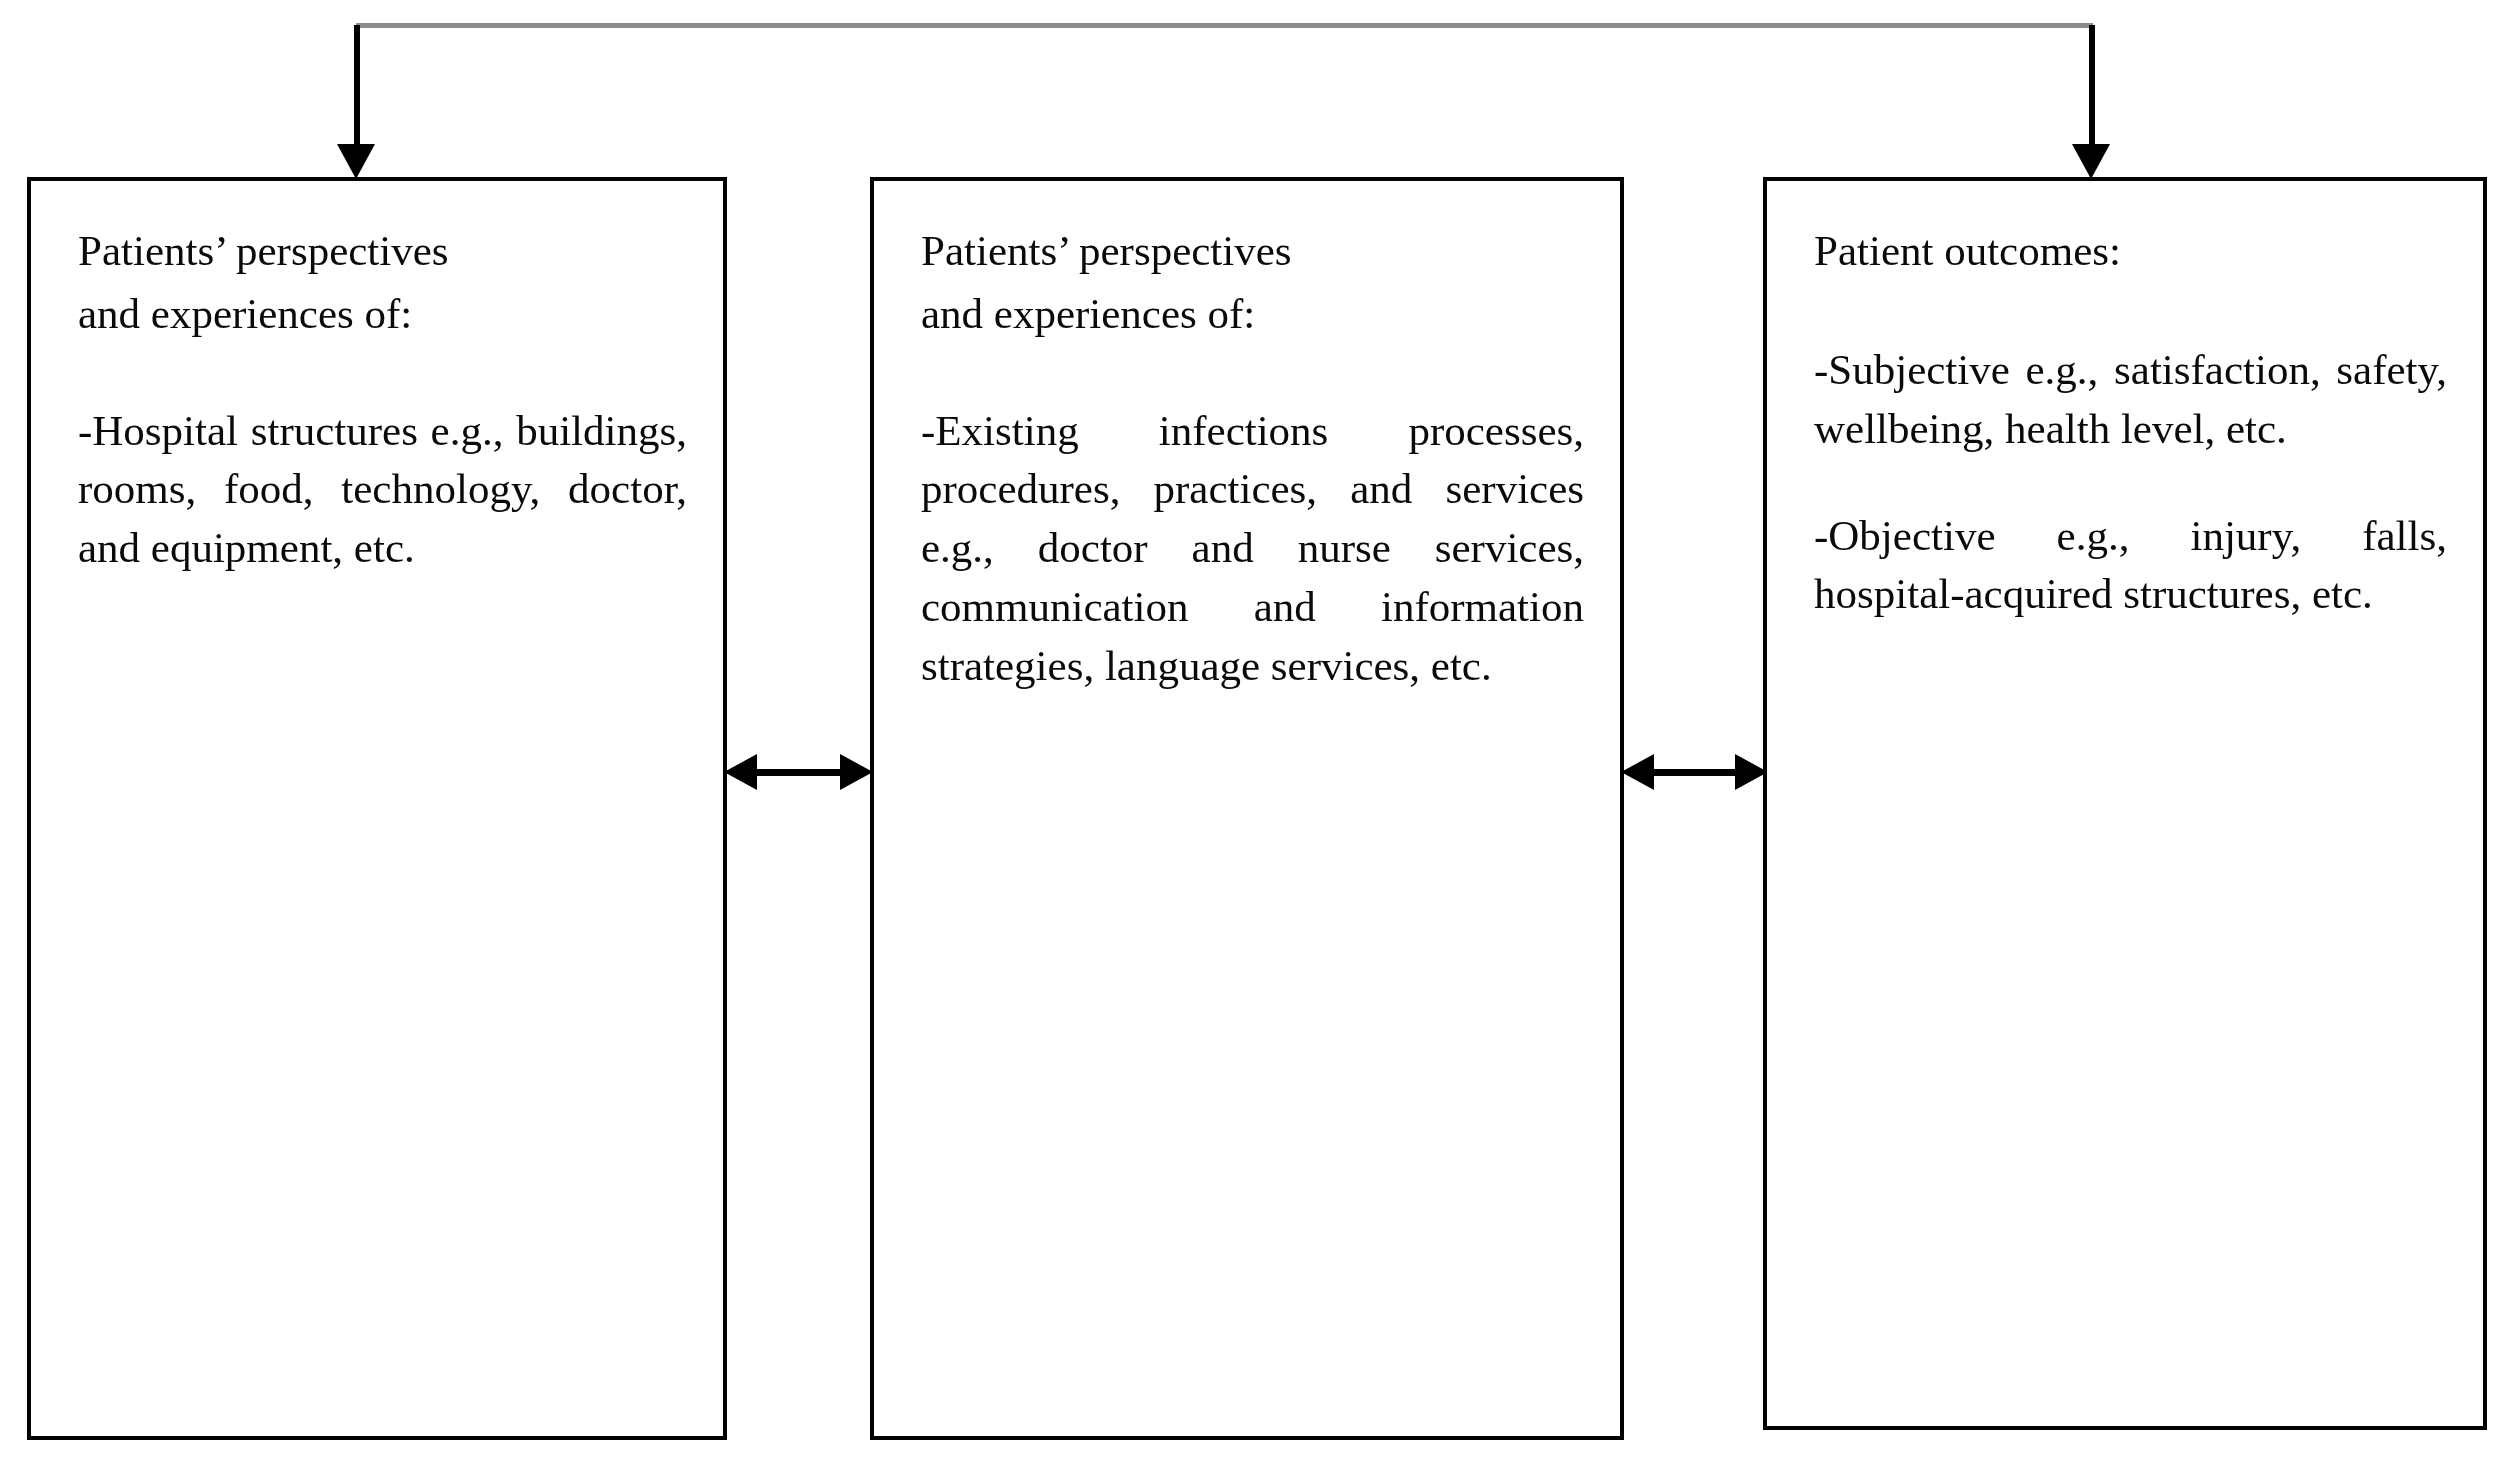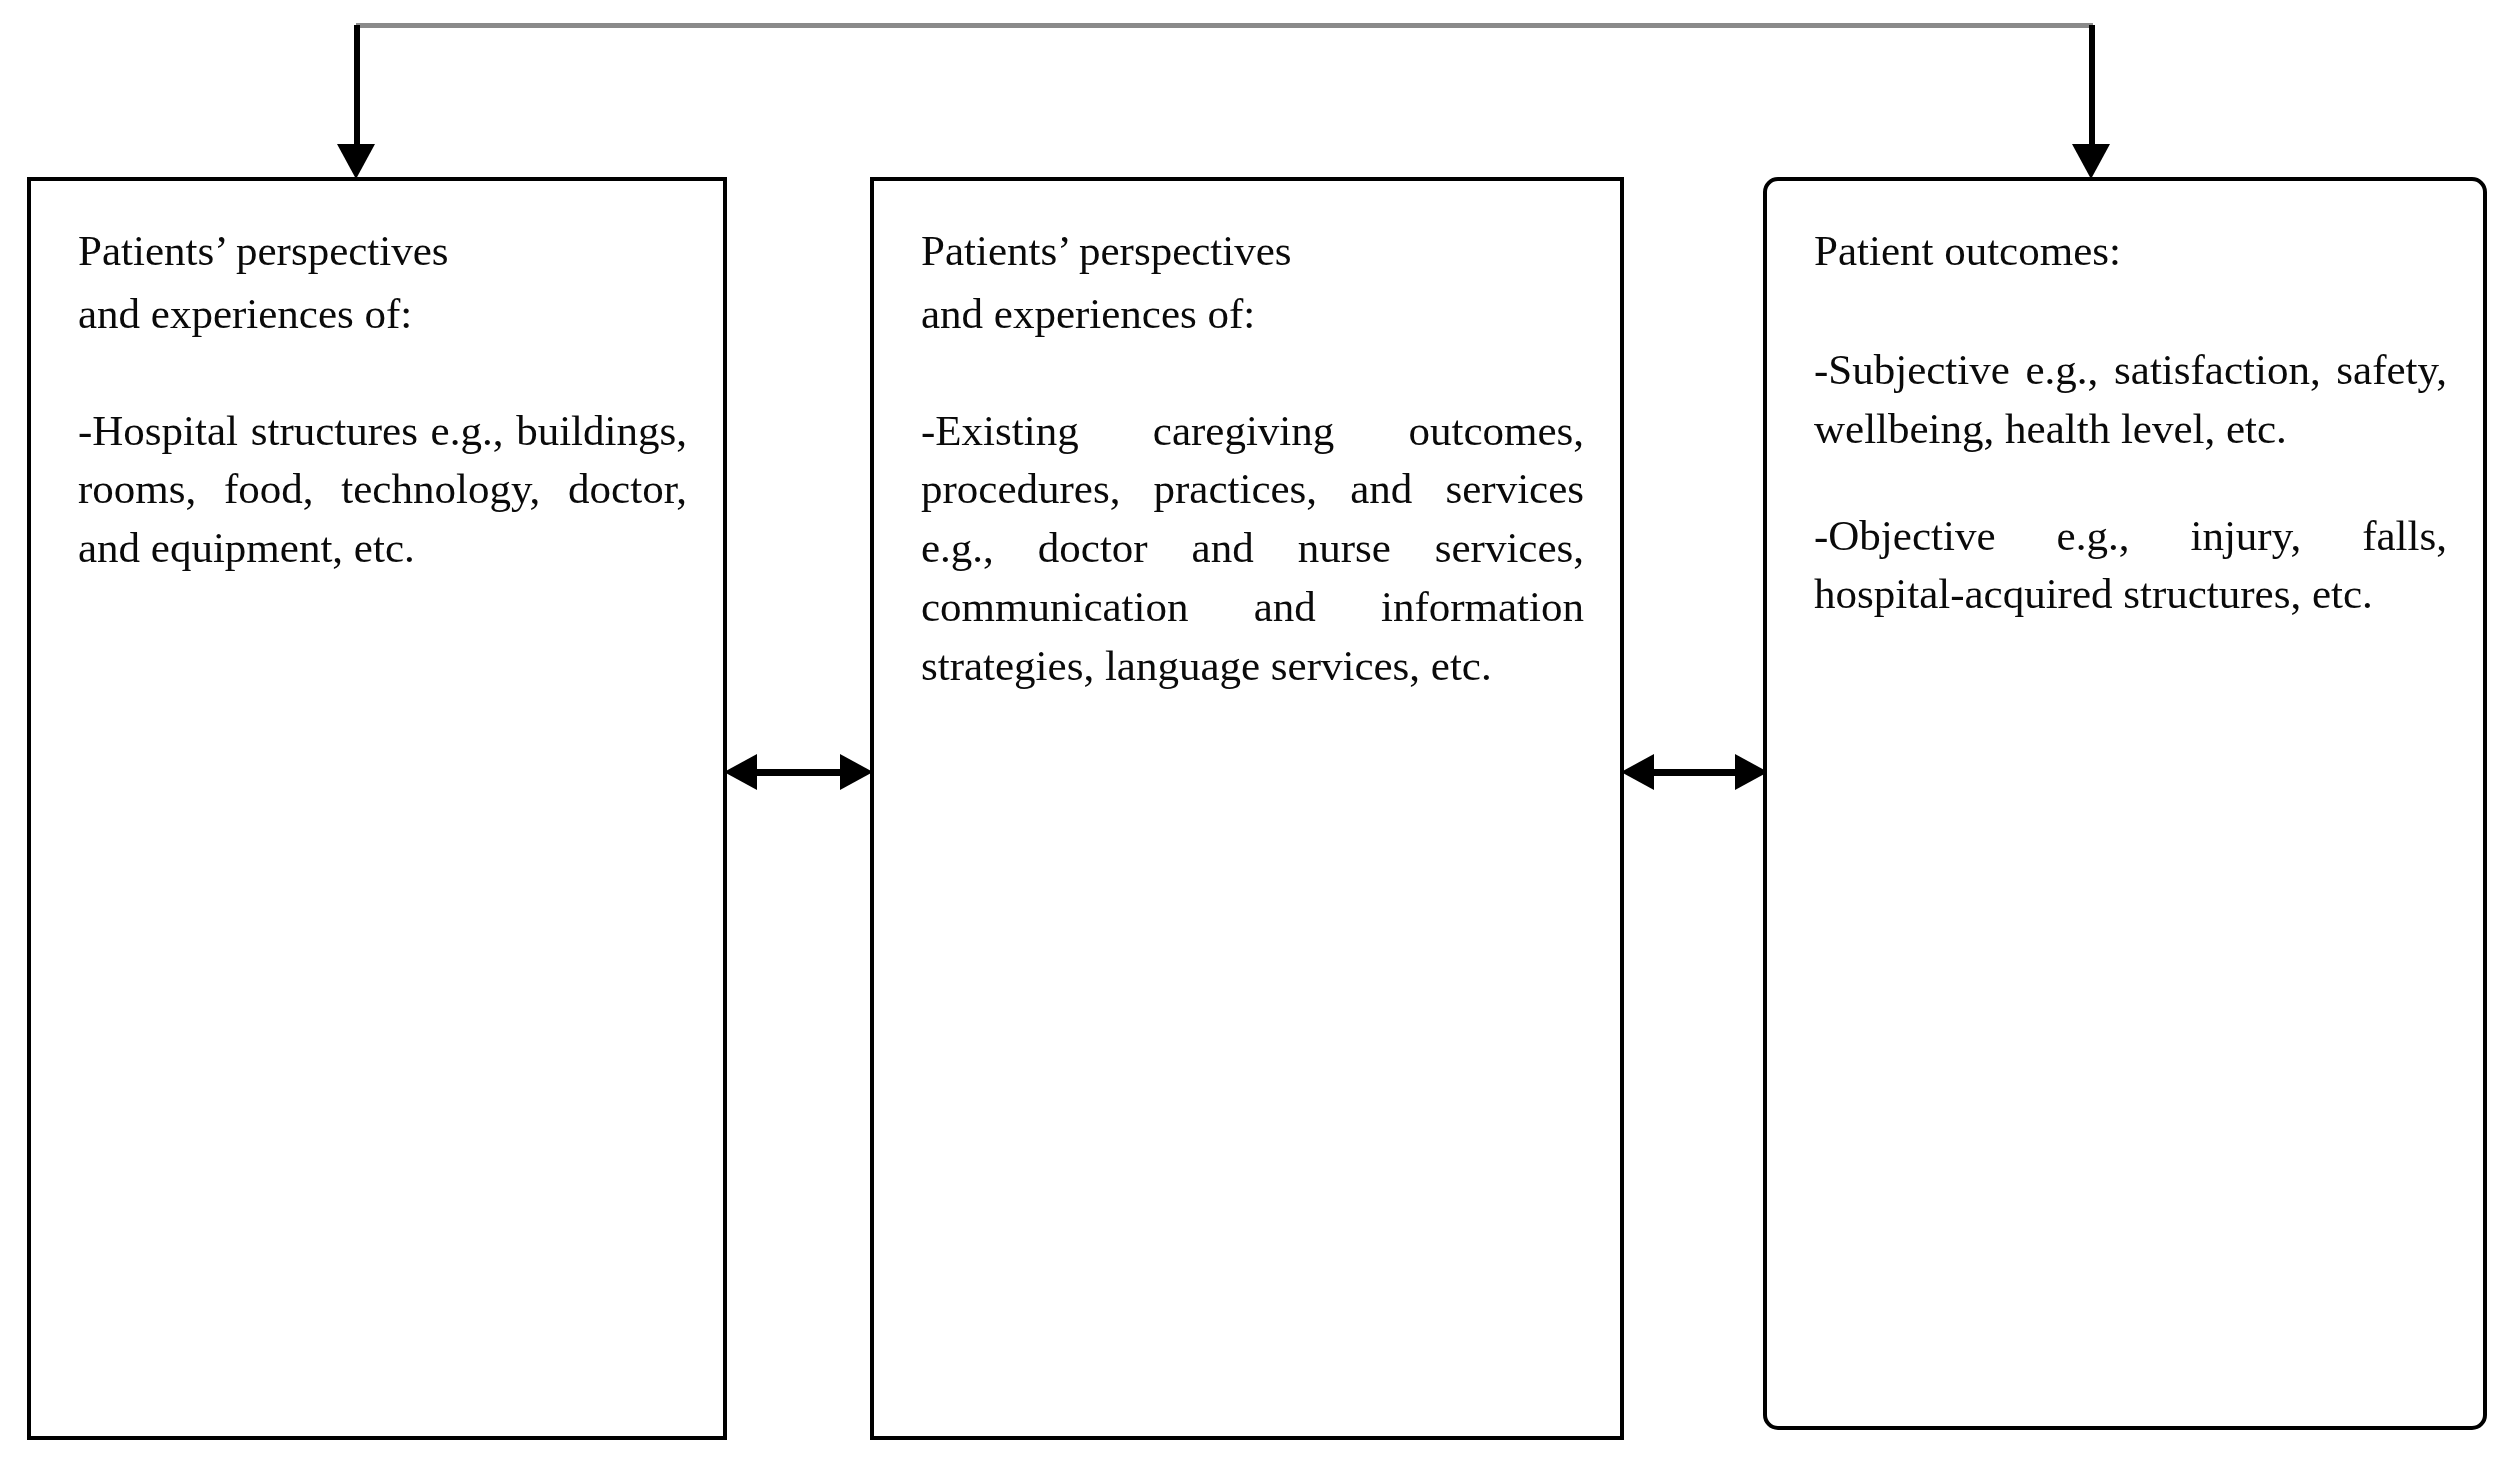--- a/index.html
+++ b/index.html
@@ -20,21 +20,21 @@
 
   
   .node-box {
     position: absolute;
     box-sizing: border-box;
     background: #ffffff;
     border: 4.7px solid #000000;
   }
   #box-structures { left: 27px;   top: 177px; width: 700px;  height: 1263px; }
   #box-processes  { left: 870px;  top: 177px; width: 754px;  height: 1263px; }
-  #box-outcomes   { left: 1763px; top: 177px; width: 724px;  height: 1253px; border-radius: 15px; }
+  #box-outcomes   { left: 1763px; top: 177px; width: 724px;  height: 1253px; }
 
   .box-inner {
     padding: 39px 36px 0 47px;
   }
   .box-head {
     font-size: 43px;
     line-height: 1.46;
     color: #0a0a0a;
     text-align: left;
     white-space: pre-line;
@@ -133,21 +133,21 @@
   <div class="dbl-arrow" id="arrow-structures-processes">
     <div class="head left"></div>
     <div class="shaft"></div>
     <div class="head right"></div>
   </div>
 
   <div class="node-box" id="box-processes">
     <div class="box-inner">
       <div class="box-head">Patients’ perspectives
 and experiences of:</div>
-      <div class="box-body">-Existing caregiving outcomes, procedures, practices, and services e.g., doctor and nurse services, communication and information strategies, language ser­vices, etc.</div>
+      <div class="box-body">-Existing infections processes, procedures, practices, and services e.g., doctor and nurse services, communication and information strategies, language ser­vices, etc.</div>
     </div>
   </div>
 
   <div class="dbl-arrow" id="arrow-processes-outcomes">
     <div class="head left"></div>
     <div class="shaft"></div>
     <div class="head right"></div>
   </div>
 
   <div class="node-box" id="box-outcomes">

